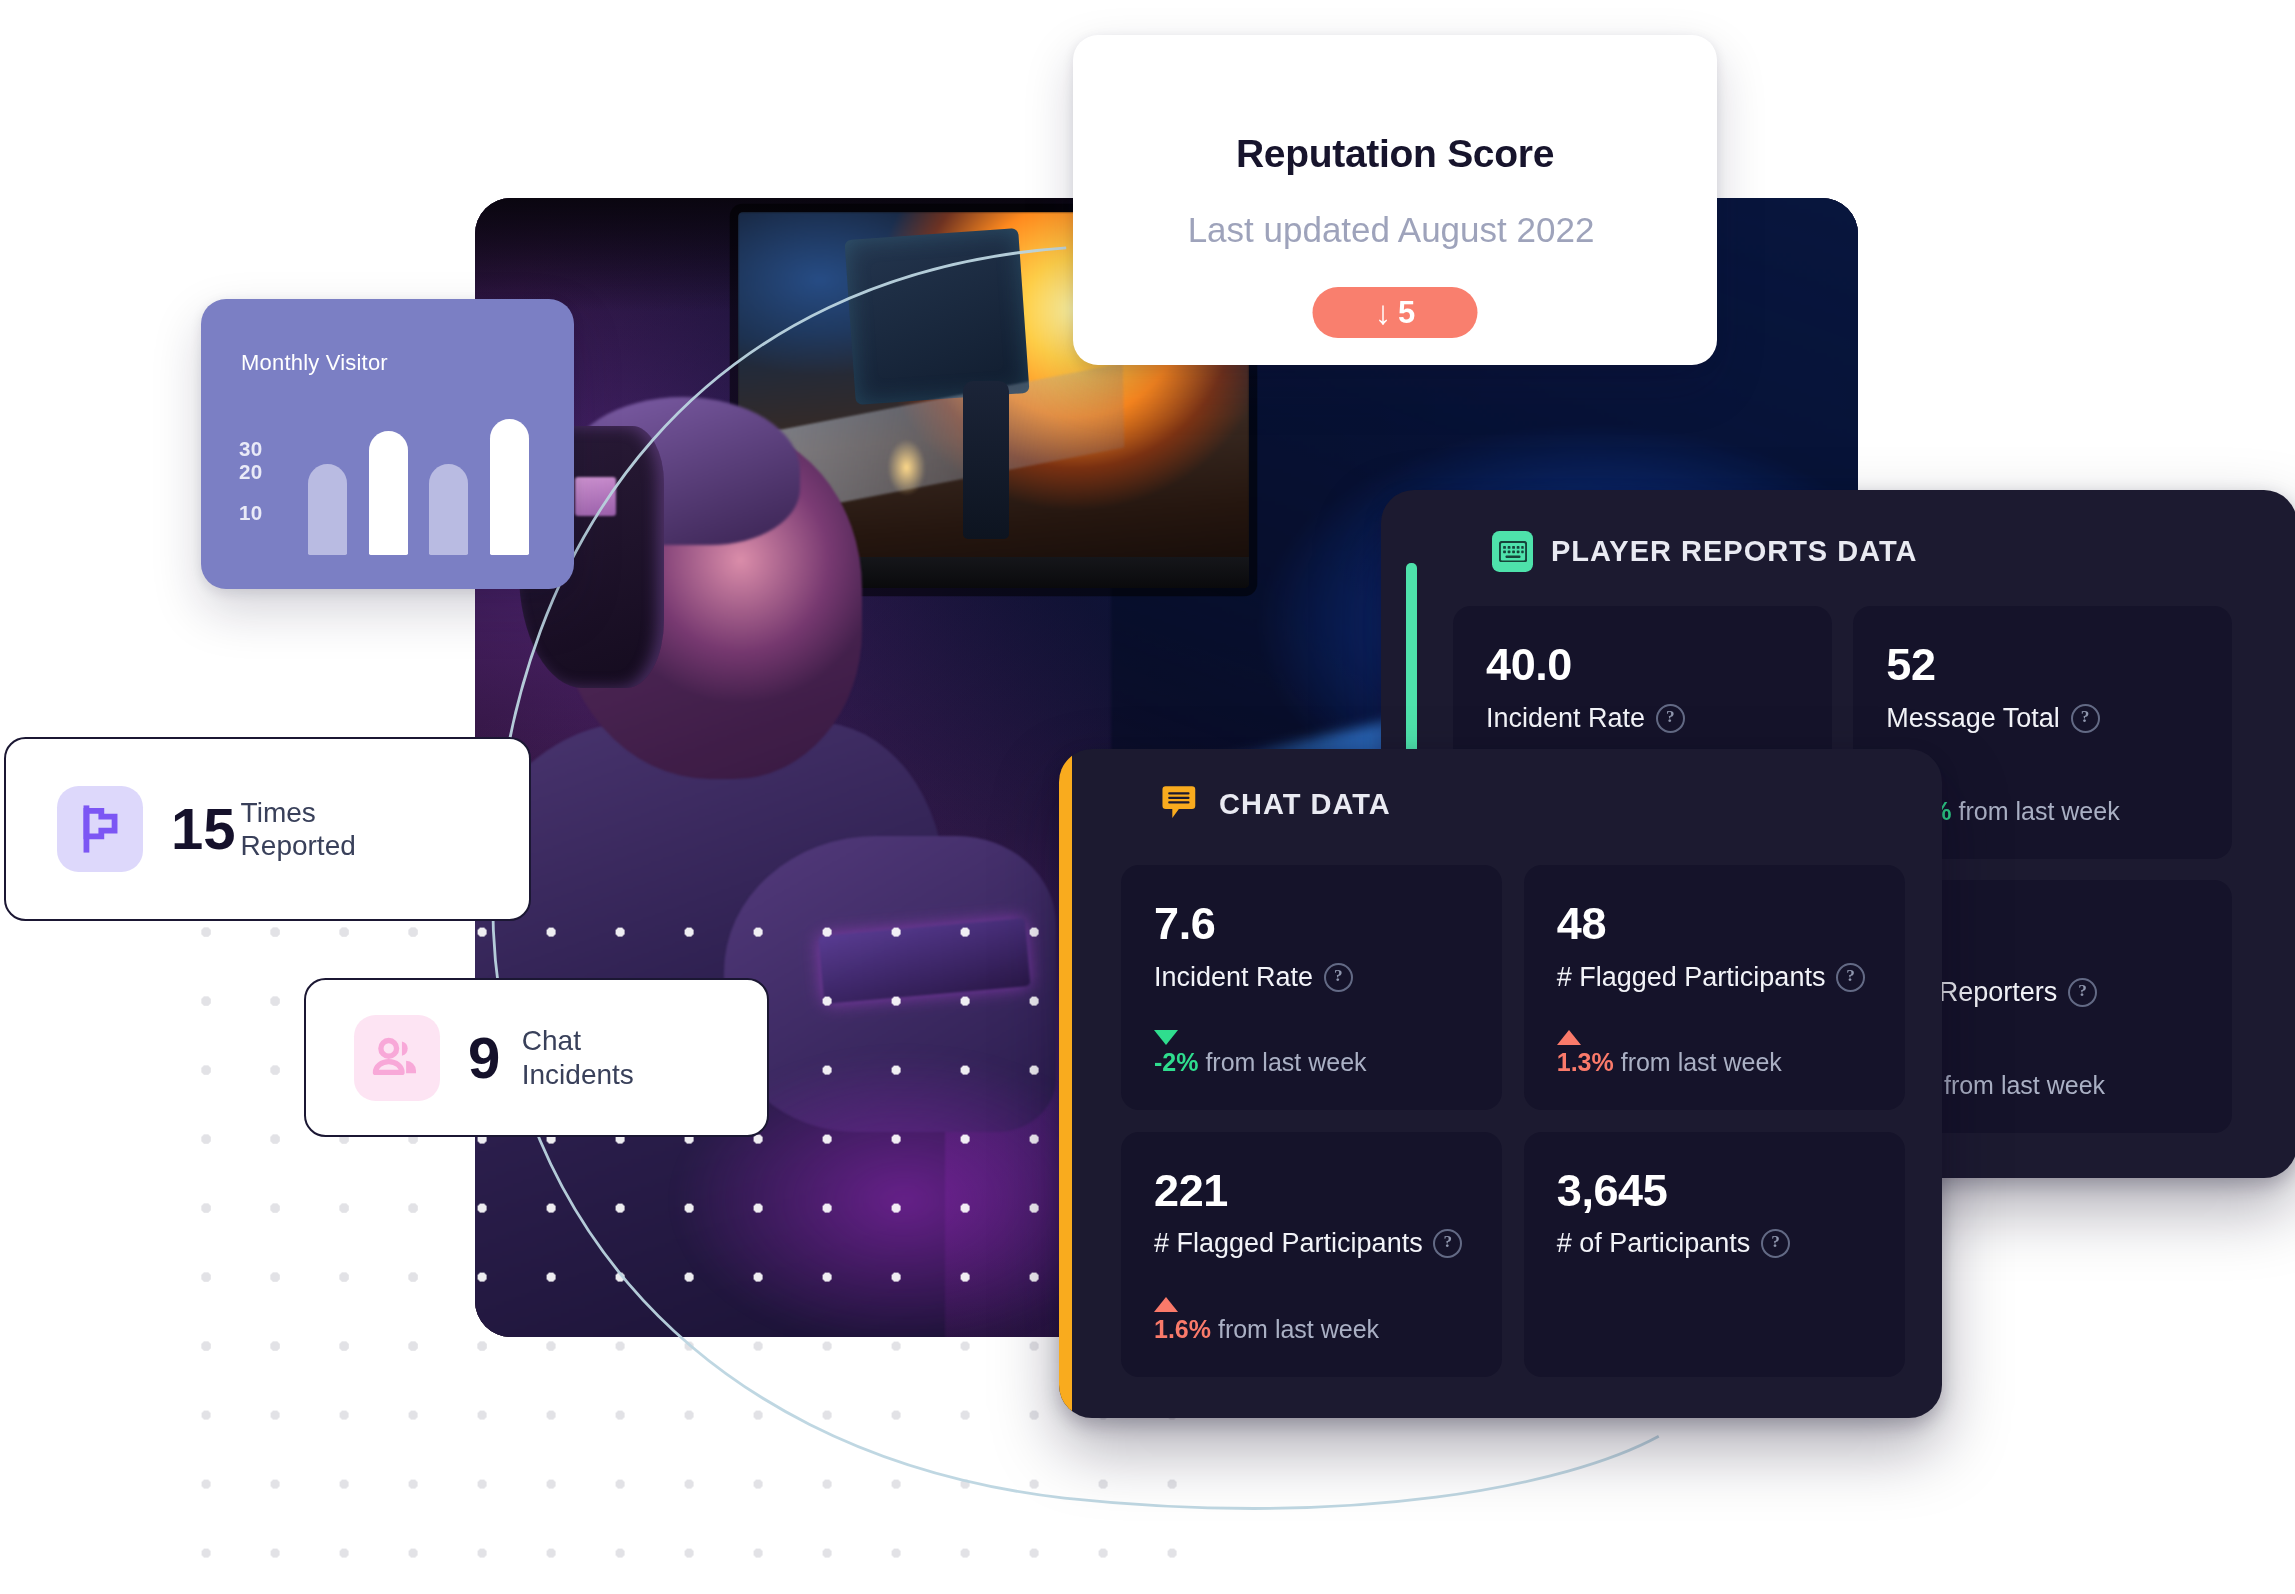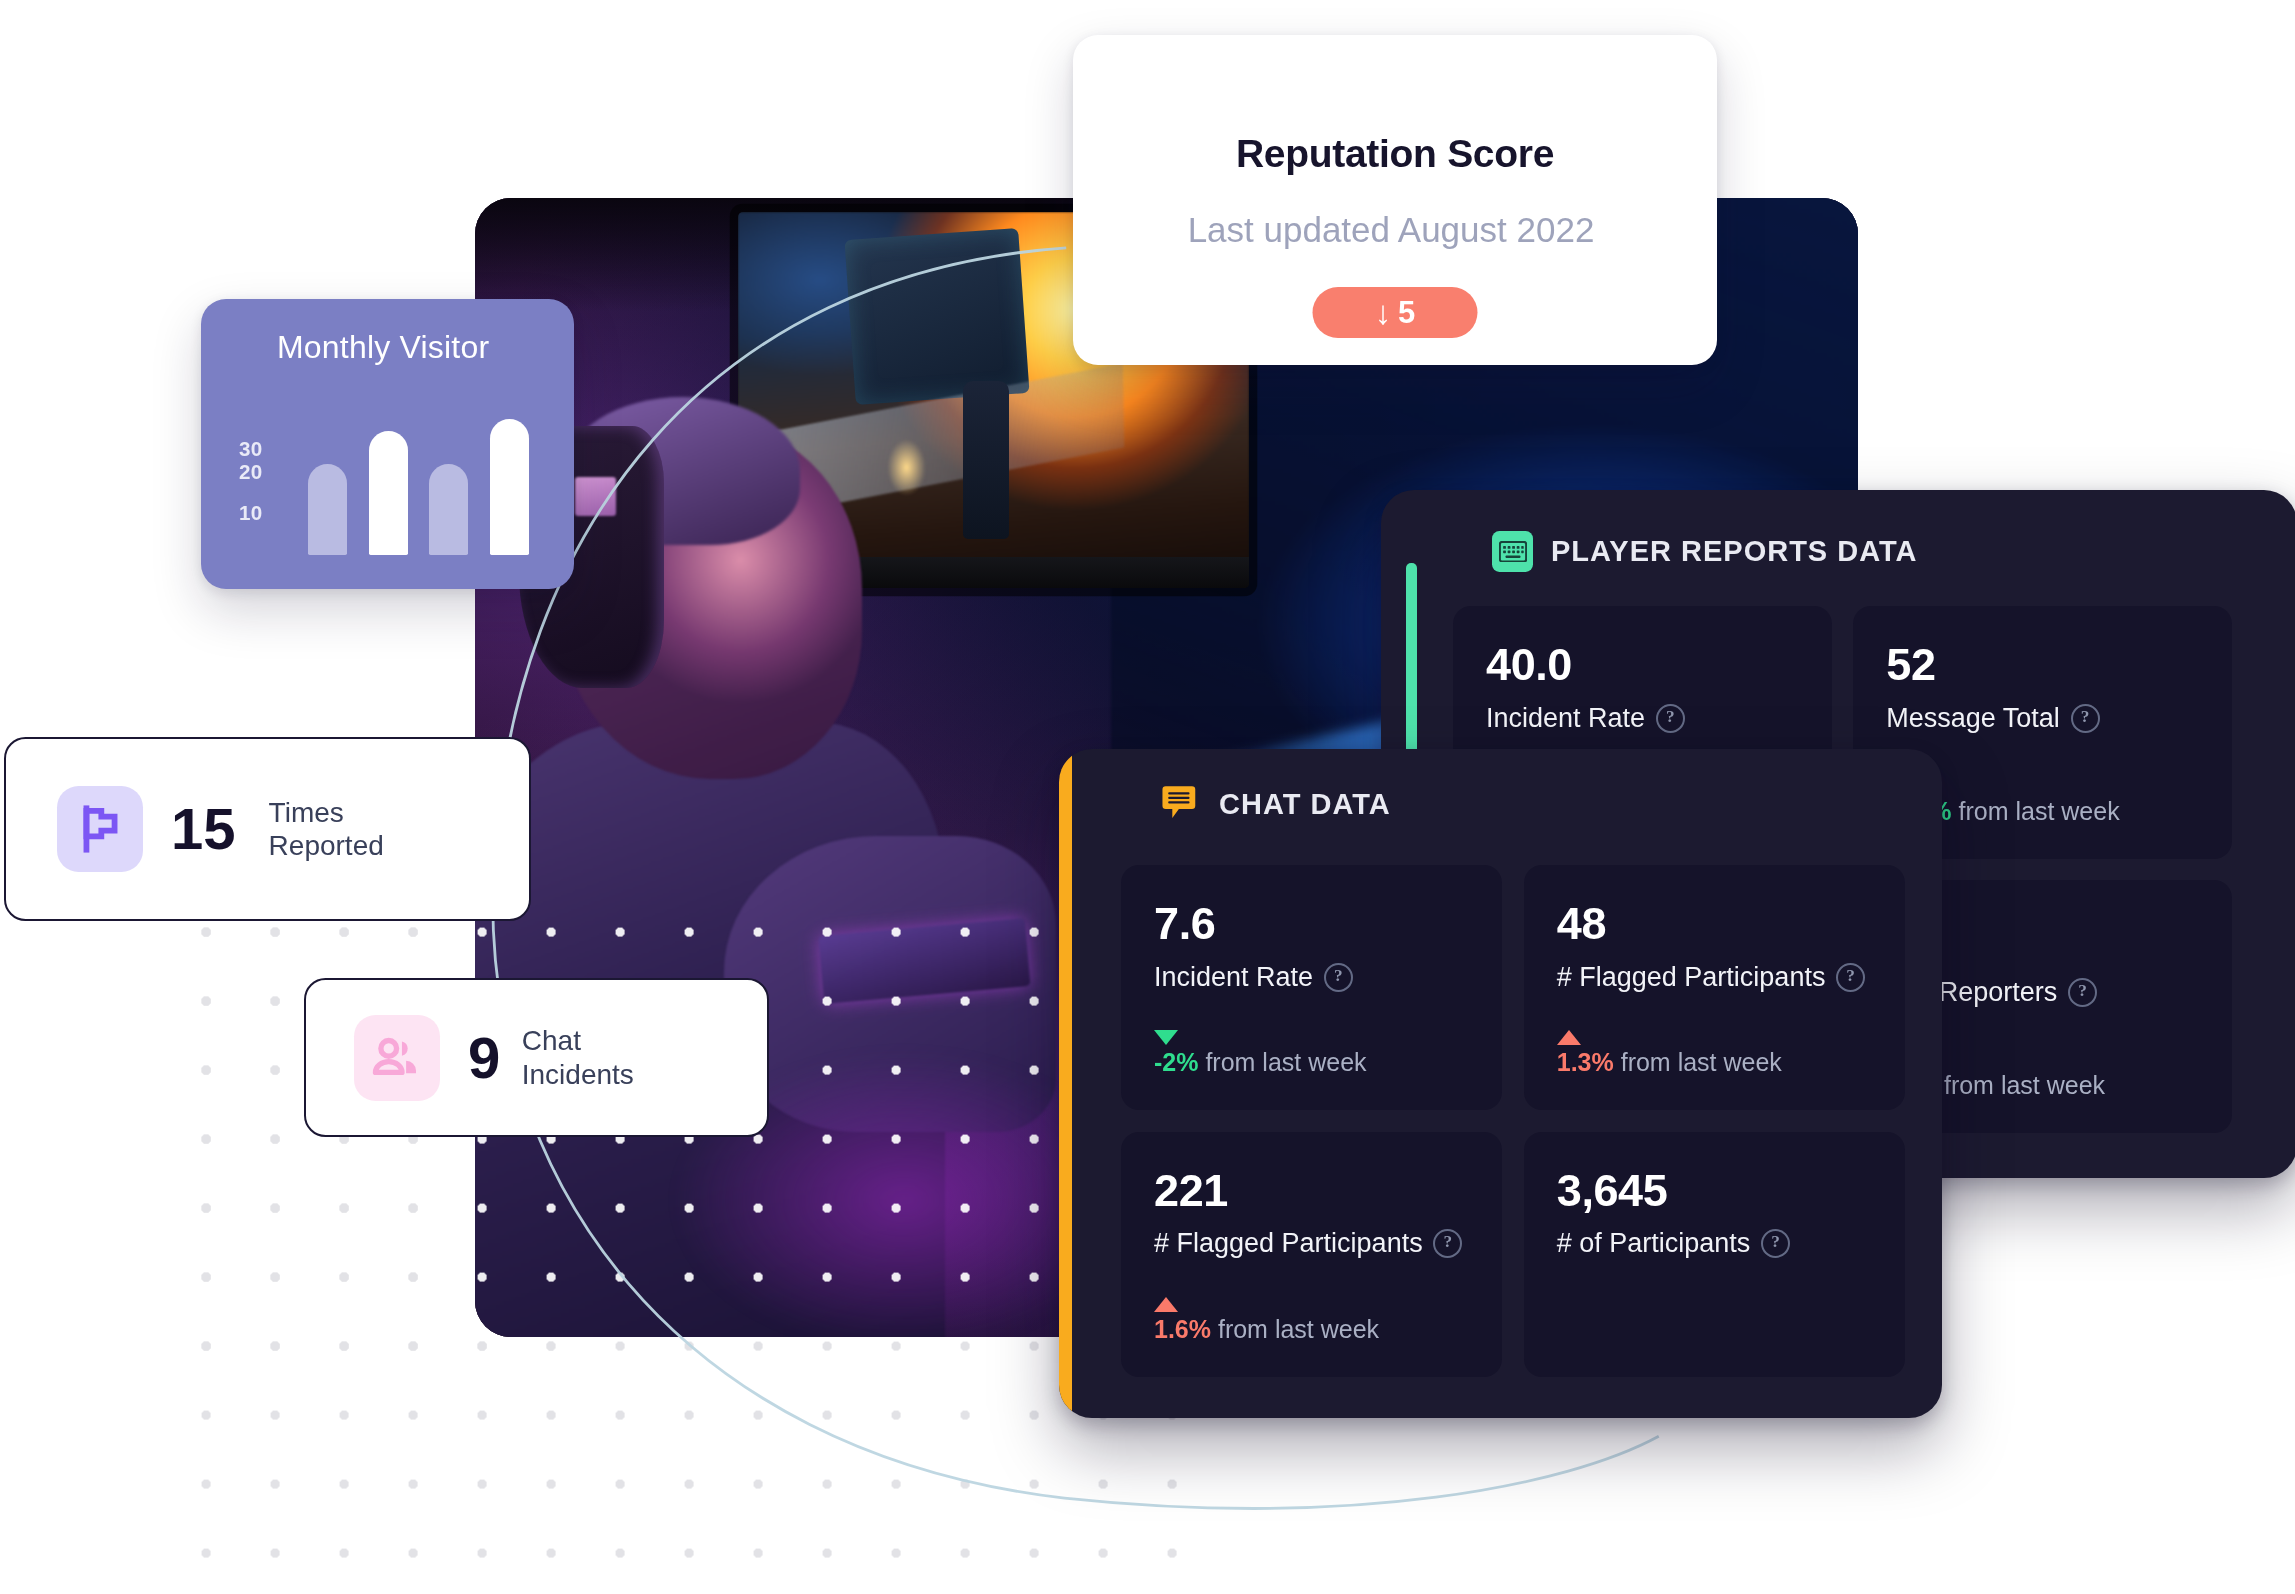--- a/index.html
+++ b/index.html
@@ -162,21 +162,21 @@
   .card{position:absolute;border-radius:21.5px;}
   .shadow-soft{box-shadow:0 21.5px 50px rgba(22,18,48,.18),0 3.3px 11.6px rgba(22,18,48,.10);}
   .shadow-strong{box-shadow:0 30px 66px rgba(14,10,36,.34),0 6.6px 18px rgba(14,10,36,.22);}
 
   
   #monthly-visitor{
     left:201px;top:299px;width:373px;height:290px;
     background:#7b7fc4;border-radius:25px;
   }
   #monthly-visitor .mv-title{
-    position:absolute;left:40px;top:30px;color:#fff;font-size:32px;font-weight:400;letter-spacing:0.2px;margin-left:36px;
+    position:absolute;left:40px;top:51px;color:#fff;font-size:22px;font-weight:400;letter-spacing:0.2px;
   }
   #monthly-visitor .mv-plot{position:absolute;left:38px;top:107px;width:300px;height:149px;}
   #monthly-visitor .mv-ticks{position:absolute;left:0;top:0;width:56px;height:149px;}
   #monthly-visitor .mv-tick{
     position:absolute;left:0;color:#e9eaf7;font-size:20.6px;font-weight:700;letter-spacing:0.4px;
     transform:translateY(-50%);
   }
   #monthly-visitor .mv-bars{
     position:absolute;left:69px;bottom:0;width:229px;height:149px;
     display:flex;align-items:flex-end;gap:21.5px;
@@ -208,21 +208,21 @@
   #times-reported{
     left:4.1px;top:737px;width:527px;height:184px;
     background:#fff;border:2.5px solid #1b1733;border-radius:21.5px;
     display:flex;align-items:center;padding-left:51px;box-sizing:border-box;gap:28px;
   }
   .tile{width:86px;height:86px;border-radius:21.5px;display:flex;align-items:center;justify-content:center;flex:none;}
   .tile.purple{background:#ddd8fb;}
   .tile.pink{background:#fde4f3;}
   .stat-num{font-size:58px;font-weight:700;color:#15112b;line-height:1;}
   .stat-lbl{font-size:28px;font-weight:400;color:#39405a;line-height:1.18;}
-  #times-reported .row{display:flex;align-items:center;gap:33px;}
+  #times-reported .row{display:flex;align-items:center;gap:5px;}
 
   
   #chat-incidents{
     left:304px;top:978px;width:465px;height:159px;
     background:#fff;border:2.5px solid #1b1733;border-radius:21.5px;
     display:flex;align-items:center;padding-left:48px;box-sizing:border-box;gap:28px;
   }
   #chat-incidents .row{display:flex;align-items:center;gap:21.5px;}
 
   

